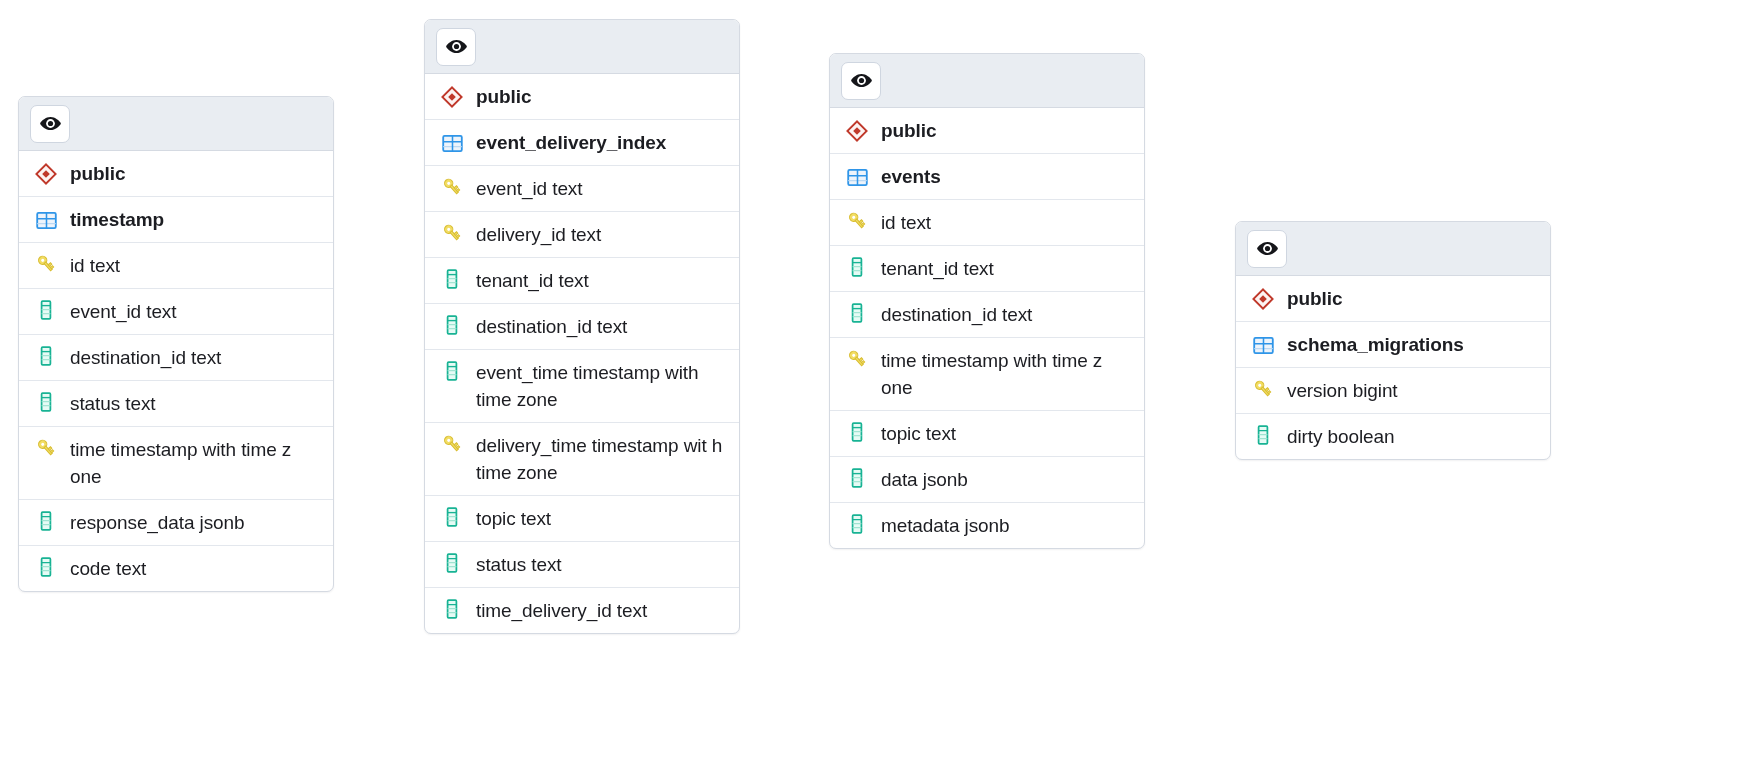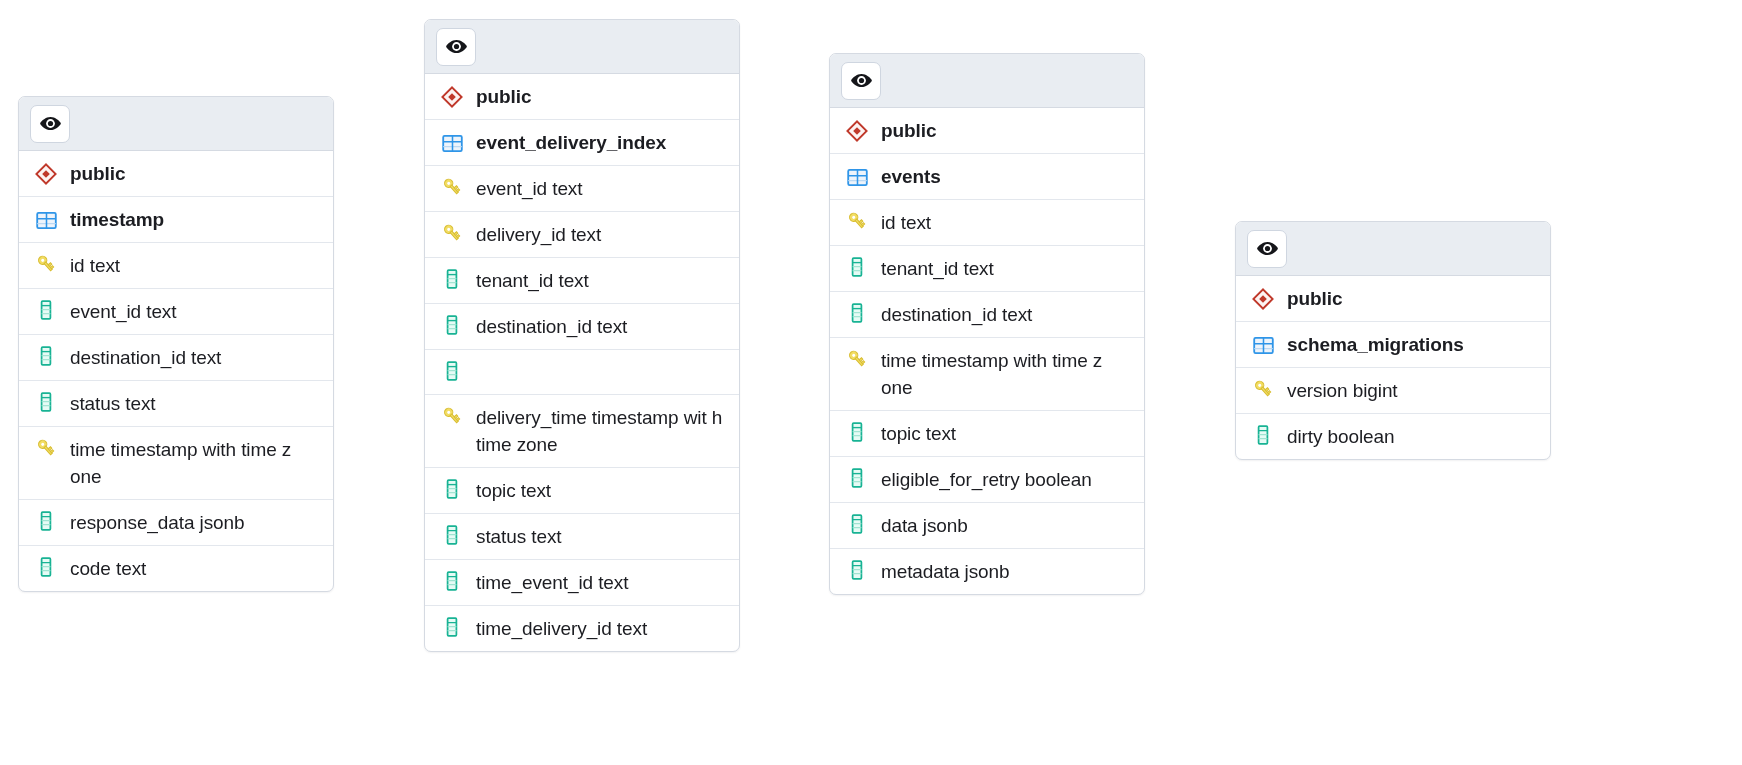--- a/index.html
+++ b/index.html
@@ -274,20 +274,21 @@
       </div>
       <div class="row column">
         <span class="row-ico">
           <svg width="20" height="22" viewBox="0 0 20 24" aria-hidden="true">
             <rect x="5.2" y="2.4" width="9.6" height="19.2" rx="1.1" fill="#e6fbf5" stroke="#18b394" stroke-width="1.9"></rect>
             <line x1="5.2" y1="7.2" x2="14.8" y2="7.2" stroke="#18b394" stroke-width="1.5"></line>
             <line x1="5.2" y1="11.6" x2="14.8" y2="11.6" stroke="#9fe3d1" stroke-width="1.3"></line>
             <line x1="5.2" y1="16.0" x2="14.8" y2="16.0" stroke="#9fe3d1" stroke-width="1.3"></line>
           </svg>
         </span>
+        <span class="row-label">event_time timestamp with time zone</span>
       </div>
       <div class="row column">
         <span class="row-ico">
           <svg width="22" height="22" viewBox="0 0 24 24" aria-hidden="true">
             <g transform="rotate(-42 12 12)">
               <circle cx="12" cy="6.6" r="4.5" fill="#f2dd63" stroke="#d9be33" stroke-width="1.2"></circle>
               <circle cx="12" cy="6.6" r="1.7" fill="#ffffff"></circle>
               <rect x="10.8" y="10.2" width="2.5" height="10.6" fill="#f2dd63" stroke="#d9be33" stroke-width="1.1"></rect>
               <rect x="13.0" y="14.2" width="3.6" height="2.2" fill="#f2dd63" stroke="#d9be33" stroke-width="1.1"></rect>
               <rect x="13.0" y="18.0" width="3.0" height="2.1" fill="#f2dd63" stroke="#d9be33" stroke-width="1.1"></rect>
@@ -310,31 +311,20 @@
       <div class="row column">
         <span class="row-ico">
           <svg width="20" height="22" viewBox="0 0 20 24" aria-hidden="true">
             <rect x="5.2" y="2.4" width="9.6" height="19.2" rx="1.1" fill="#e6fbf5" stroke="#18b394" stroke-width="1.9"></rect>
             <line x1="5.2" y1="7.2" x2="14.8" y2="7.2" stroke="#18b394" stroke-width="1.5"></line>
             <line x1="5.2" y1="11.6" x2="14.8" y2="11.6" stroke="#9fe3d1" stroke-width="1.3"></line>
             <line x1="5.2" y1="16.0" x2="14.8" y2="16.0" stroke="#9fe3d1" stroke-width="1.3"></line>
           </svg>
         </span>
         <span class="row-label">status text</span>
-      </div>
-      <div class="row column">
-        <span class="row-ico">
-          <svg width="20" height="22" viewBox="0 0 20 24" aria-hidden="true">
-            <rect x="5.2" y="2.4" width="9.6" height="19.2" rx="1.1" fill="#e6fbf5" stroke="#18b394" stroke-width="1.9"></rect>
-            <line x1="5.2" y1="7.2" x2="14.8" y2="7.2" stroke="#18b394" stroke-width="1.5"></line>
-            <line x1="5.2" y1="11.6" x2="14.8" y2="11.6" stroke="#9fe3d1" stroke-width="1.3"></line>
-            <line x1="5.2" y1="16.0" x2="14.8" y2="16.0" stroke="#9fe3d1" stroke-width="1.3"></line>
-          </svg>
-        </span>
-        <span class="row-label">time_event_id text</span>
       </div>
       <div class="row column">
         <span class="row-ico">
           <svg width="20" height="22" viewBox="0 0 20 24" aria-hidden="true">
             <rect x="5.2" y="2.4" width="9.6" height="19.2" rx="1.1" fill="#e6fbf5" stroke="#18b394" stroke-width="1.9"></rect>
             <line x1="5.2" y1="7.2" x2="14.8" y2="7.2" stroke="#18b394" stroke-width="1.5"></line>
             <line x1="5.2" y1="11.6" x2="14.8" y2="11.6" stroke="#9fe3d1" stroke-width="1.3"></line>
             <line x1="5.2" y1="16.0" x2="14.8" y2="16.0" stroke="#9fe3d1" stroke-width="1.3"></line>
           </svg>
         </span>
@@ -436,31 +426,20 @@
       </div>
       <div class="row column">
         <span class="row-ico">
           <svg width="20" height="22" viewBox="0 0 20 24" aria-hidden="true">
             <rect x="5.2" y="2.4" width="9.6" height="19.2" rx="1.1" fill="#e6fbf5" stroke="#18b394" stroke-width="1.9"></rect>
             <line x1="5.2" y1="7.2" x2="14.8" y2="7.2" stroke="#18b394" stroke-width="1.5"></line>
             <line x1="5.2" y1="11.6" x2="14.8" y2="11.6" stroke="#9fe3d1" stroke-width="1.3"></line>
             <line x1="5.2" y1="16.0" x2="14.8" y2="16.0" stroke="#9fe3d1" stroke-width="1.3"></line>
           </svg>
         </span>
-        <span class="row-label">eligible_for_retry boolean</span>
-      </div>
-      <div class="row column">
-        <span class="row-ico">
-          <svg width="20" height="22" viewBox="0 0 20 24" aria-hidden="true">
-            <rect x="5.2" y="2.4" width="9.6" height="19.2" rx="1.1" fill="#e6fbf5" stroke="#18b394" stroke-width="1.9"></rect>
-            <line x1="5.2" y1="7.2" x2="14.8" y2="7.2" stroke="#18b394" stroke-width="1.5"></line>
-            <line x1="5.2" y1="11.6" x2="14.8" y2="11.6" stroke="#9fe3d1" stroke-width="1.3"></line>
-            <line x1="5.2" y1="16.0" x2="14.8" y2="16.0" stroke="#9fe3d1" stroke-width="1.3"></line>
-          </svg>
-        </span>
         <span class="row-label">data jsonb</span>
       </div>
       <div class="row column">
         <span class="row-ico">
           <svg width="20" height="22" viewBox="0 0 20 24" aria-hidden="true">
             <rect x="5.2" y="2.4" width="9.6" height="19.2" rx="1.1" fill="#e6fbf5" stroke="#18b394" stroke-width="1.9"></rect>
             <line x1="5.2" y1="7.2" x2="14.8" y2="7.2" stroke="#18b394" stroke-width="1.5"></line>
             <line x1="5.2" y1="11.6" x2="14.8" y2="11.6" stroke="#9fe3d1" stroke-width="1.3"></line>
             <line x1="5.2" y1="16.0" x2="14.8" y2="16.0" stroke="#9fe3d1" stroke-width="1.3"></line>
           </svg>

